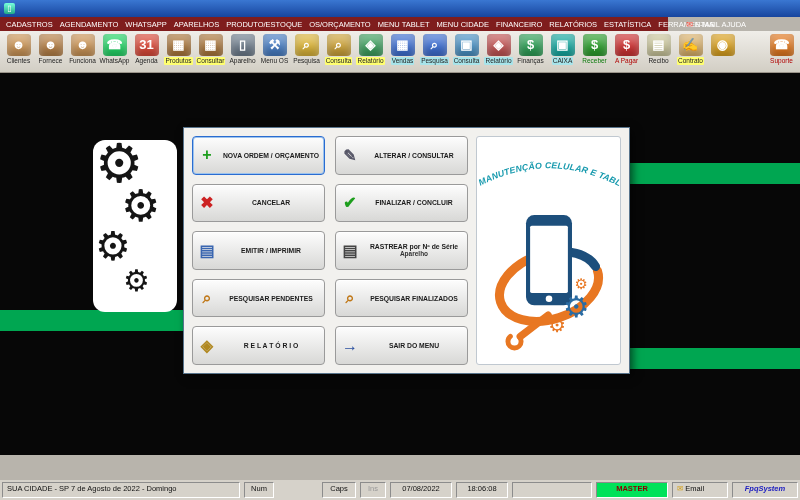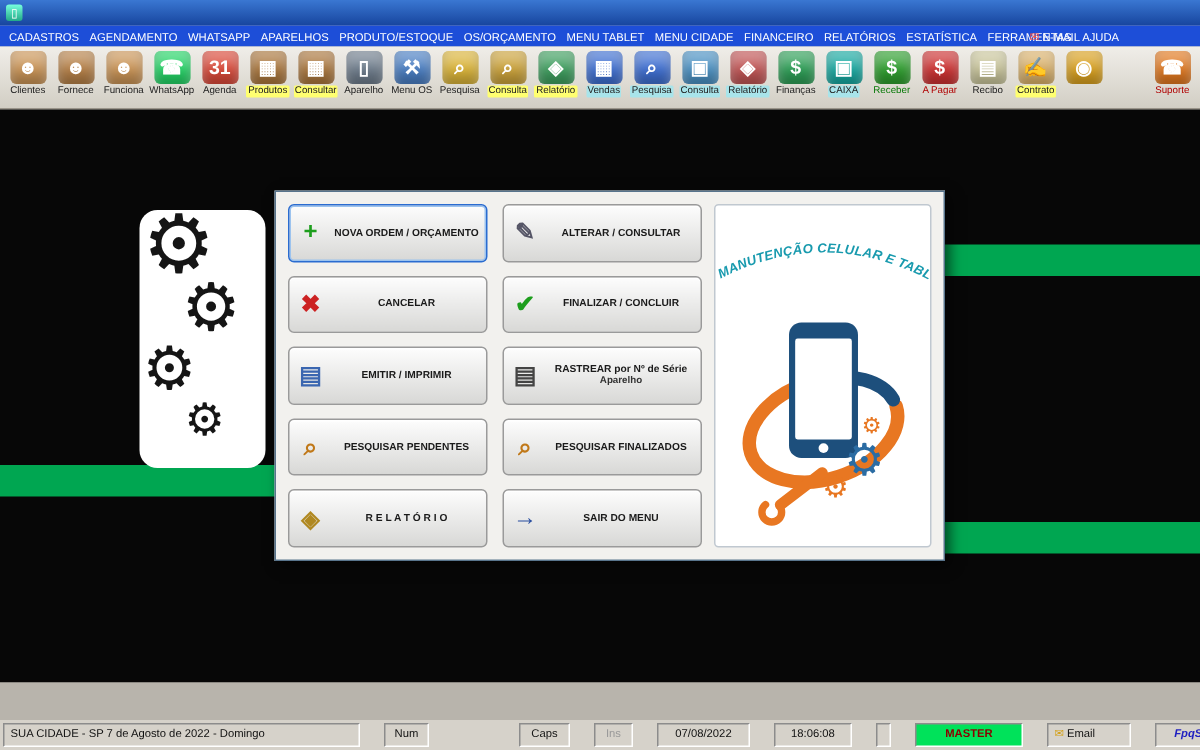--- a/index.html
+++ b/index.html
@@ -8,21 +8,21 @@
 
   
   .titlebar { position:absolute; left:0; top:0; width:800px; height:17px;
     background:linear-gradient(#3a77d2,#17459e); color:#fff; display:flex; align-items:center;
     padding:0 4px; gap:4px; }
   .titlebar-icon { width:11px; height:11px; border-radius:2px; background:linear-gradient(#7fd,#2a8); 
     color:#fff; font-size:8px; line-height:11px; text-align:center; }
   .titlebar-text { font-size:9px; font-weight:bold; white-space:nowrap; }
 
   
-  .menubar { position:absolute; left:0; top:17px; width:800px; height:14px; background:#1d4ed8;
+  .menubar { position:absolute; left:0; top:17px; width:668px; height:14px; background:#7f1d1d;
     color:#fff; display:flex; align-items:center; padding:0 6px; gap:7px; }
   .menu-item { font-size:7.5px; white-space:nowrap; cursor:default; }
   .menu-item-email { font-size:7.5px; display:flex; align-items:center; gap:2px; }
   .email-glyph { color:#ff5040; font-size:8px; }
 
   
   .toolbar { position:absolute; left:0; top:31px; width:800px; height:42px;
     background:linear-gradient(#f0eee9,#d2cec4); border-bottom:1px solid #9a948a;
     display:flex; align-items:flex-start; padding:2px 3px; gap:1px; }
   .tb-btn { width:31px; display:flex; flex-direction:column; align-items:center; gap:1px; padding-top:1px; }
@@ -64,21 +64,21 @@
   .mbtn-sub { display:block; font-size:6.5px; font-weight:bold; color:#333; }
   .mbtn-sub:empty { display:none; }
 
   
   .logo-panel { flex:1; background:#fff; border:1px solid #c0c8d0; border-radius:3px;
     display:flex; flex-direction:column; align-items:center; padding-top:10px; overflow:hidden; }
   .arc-svg text { font-family:"Liberation Sans", sans-serif; font-weight:bold; font-style:italic; }
 
   
   .statusbar { position:absolute; left:0; top:480px; width:800px; height:20px; background:#d6d2ca;
-    display:flex; align-items:stretch; padding:2px; gap:16px; }
+    display:flex; align-items:stretch; padding:2px; gap:4px; }
   .sb-cell { border:1px solid; border-color:#8c8c8c #ffffff #ffffff #8c8c8c; background:#d6d2ca;
     font-size:7.5px; line-height:12px; padding:0 4px; white-space:nowrap; overflow:hidden; color:#111; }
   .sb-loc { flex:0 0 238px; }
   .sb-num { flex:0 0 30px; text-align:center; }
   .sb-caps { flex:0 0 34px; text-align:center;margin-left:44px; }
   .sb-ins { flex:0 0 26px; text-align:center; color:#999; }
   .sb-date { flex:0 0 62px; text-align:center; }
   .sb-time { flex:0 0 52px; text-align:center; }
   .sb-spacer { flex:1; }
   .sb-master { flex:0 0 72px; background:#00e25a; color:#8b0000; font-weight:bold; text-align:center; }

